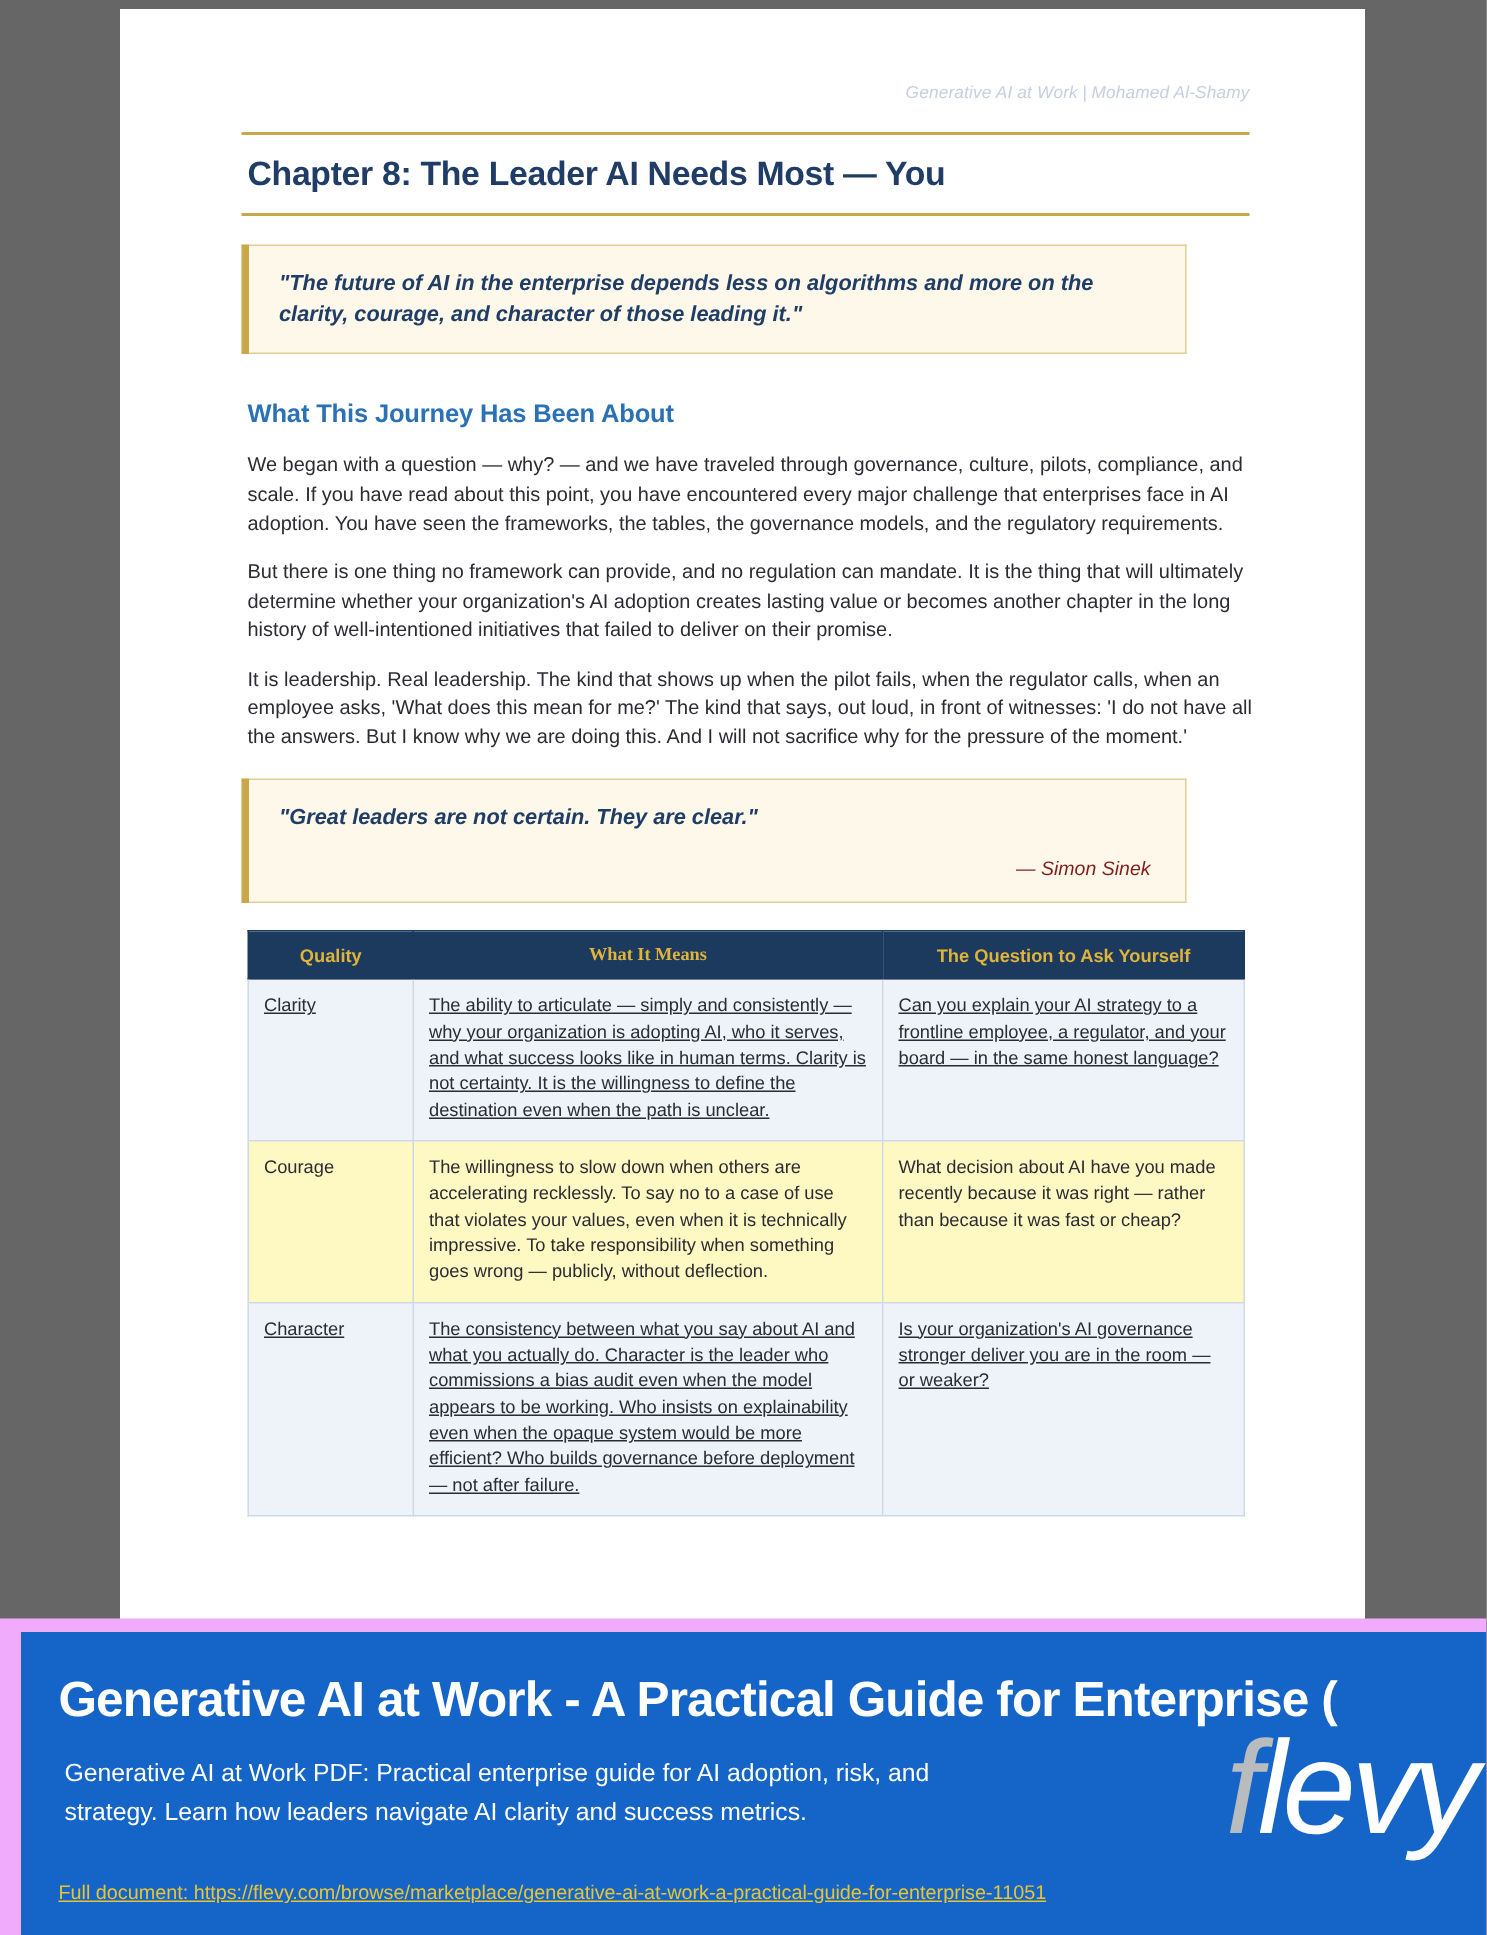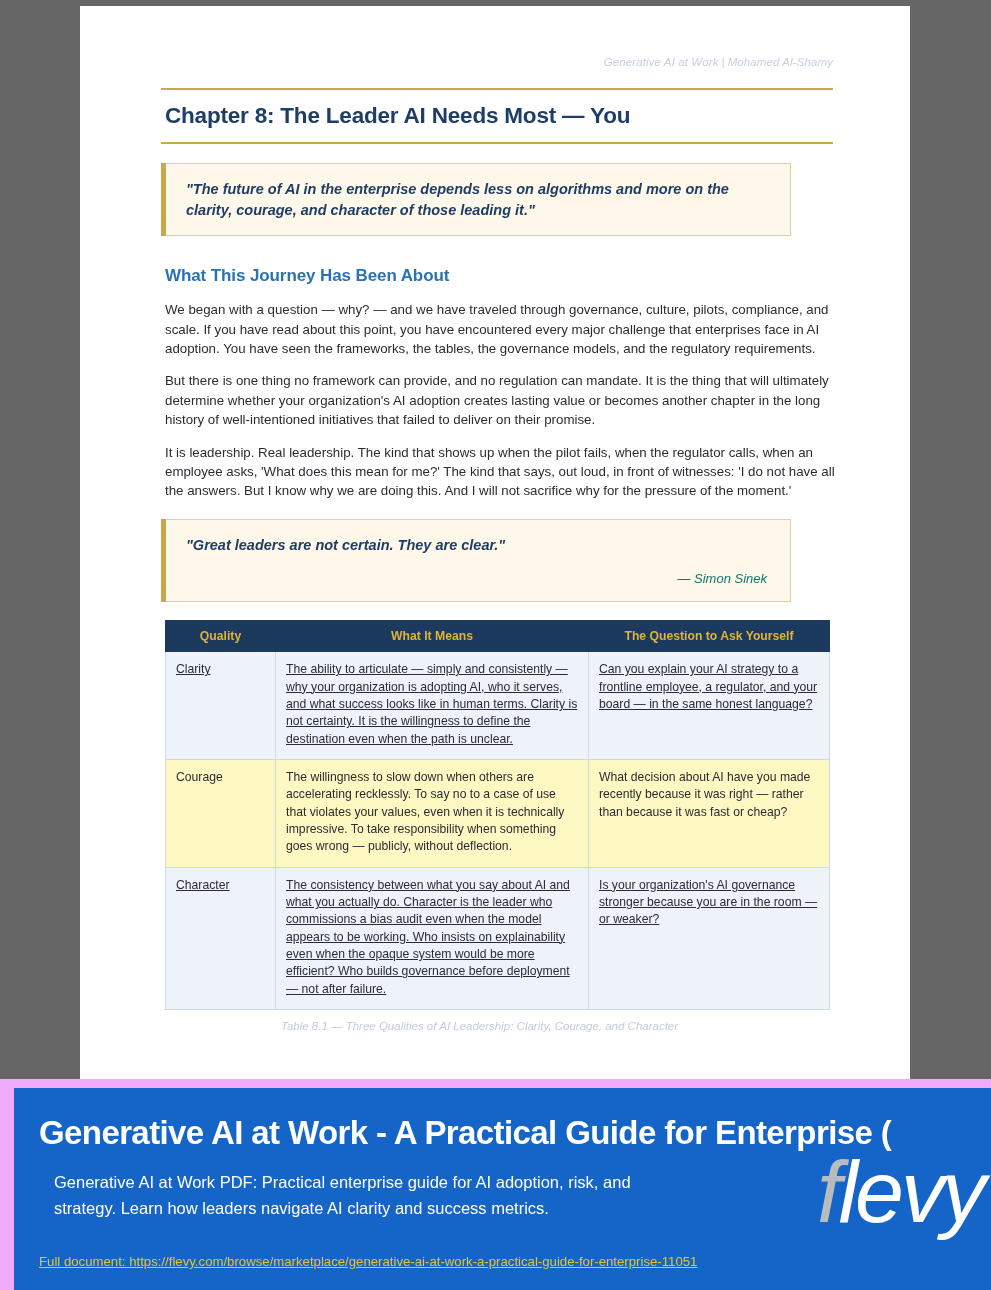--- a/index.html
+++ b/index.html
@@ -89,21 +89,21 @@
     font-style: italic;
     font-weight: bold;
     font-size: 14.5px;
     line-height: 1.42;
     color: #1f3d66;
   }
   .callout-attr {
     text-align: right;
     font-style: italic;
     font-size: 13px;
-    color: #0f766e;
+    color: #7f1d1d;
     margin-top: 16px;
     padding-right: 6px;
   }
 
   
   .section-heading {
     font-size: 17px;
     font-weight: bold;
     color: #2a72b5;
     margin: 30px 0 14px 4px;
@@ -143,21 +143,21 @@
     line-height: 1.42;
     vertical-align: top;
     color: #2b2b33;
   }
   table.q-table tr.row-odd td { background: #eef3fa; text-decoration: underline; }
   table.q-table tr.row-even td { background: #fef9c3; }
   td.col-quality { width: 97px; }
   td.col-means   { width: 300px; }
   td.col-question{ width: 228px; color: #2a72b5; }
   th.h-quality { width: 97px; margin-left: 30px; }
-  th.h-means   { width: 300px; }
+  th.h-means   { width: 300px; font-family: Liberation Serif, serif; }
   th.h-question{ width: 228px; }
 
   .table-caption {
     margin: 10px 0 0 4px;
     width: 629px;
     text-align: center;
     font-style: italic;
     font-size: 11.5px;
     color: #c3cbdb;
   }
@@ -187,21 +187,21 @@
     left: 25px;
     top: 26px;
     font-size: 33px;
     font-weight: bold;
     color: #ffffff;
     white-space: nowrap;
     letter-spacing: -0.6px;
   }
   .banner-desc {
     position: absolute;
-    left: 40px;
+    left: 29px;
     top: 82px;
     width: 620px;
     font-size: 16.5px;
     line-height: 1.55;
     color: #ffffff;
   }
   .banner-link {
     position: absolute;
     left: 25px;
     top: 166px;
@@ -272,27 +272,26 @@
             <td class="col-question">Can you explain your AI strategy to a frontline employee, a regulator, and your board — in the same honest language?</td>
           </tr>
           <tr class="row-even">
             <td class="col-quality">Courage</td>
             <td class="col-means">The willingness to slow down when others are accelerating recklessly. To say no to a case of use that violates your values, even when it is technically impressive. To take responsibility when something goes wrong — publicly, without deflection.</td>
             <td class="col-question">What decision about AI have you made recently because it was right — rather than because it was fast or cheap?</td>
           </tr>
           <tr class="row-odd">
             <td class="col-quality">Character</td>
             <td class="col-means">The consistency between what you say about AI and what you actually do. Character is the leader who commissions a bias audit even when the model appears to be working. Who insists on explainability even when the opaque system would be more efficient? Who builds governance before deployment — not after failure.</td>
-            <td class="col-question">Is your organization's AI governance stronger because you are in the room — or weaker?</td>
+            <td class="col-question">Is your organization's AI governance stronger deliver you are in the room — or weaker?</td>
           </tr>
         </tbody>
       </table>
     </div>
 
-    <div class="table-caption">Table 8.1 — Three Qualities of AI Leadership: Clarity, Courage, and Character</div>
 
   </div>
 </div>
 
 <div class="footer-banner">
   <div class="banner-inner">
     <div class="banner-title">Generative AI at Work - A Practical Guide for Enterprise (</div>
     <div class="banner-desc">Generative AI at Work PDF: Practical enterprise guide for AI adoption, risk, and strategy. Learn how leaders navigate AI clarity and success metrics.</div>
     <a class="banner-link" href="#">Full document: https://flevy.com/browse/marketplace/generative-ai-at-work-a-practical-guide-for-enterprise-11051</a>
     <div class="flevy-logo"><span class="lg-f">f</span><span class="lg-rest">levy</span></div>

